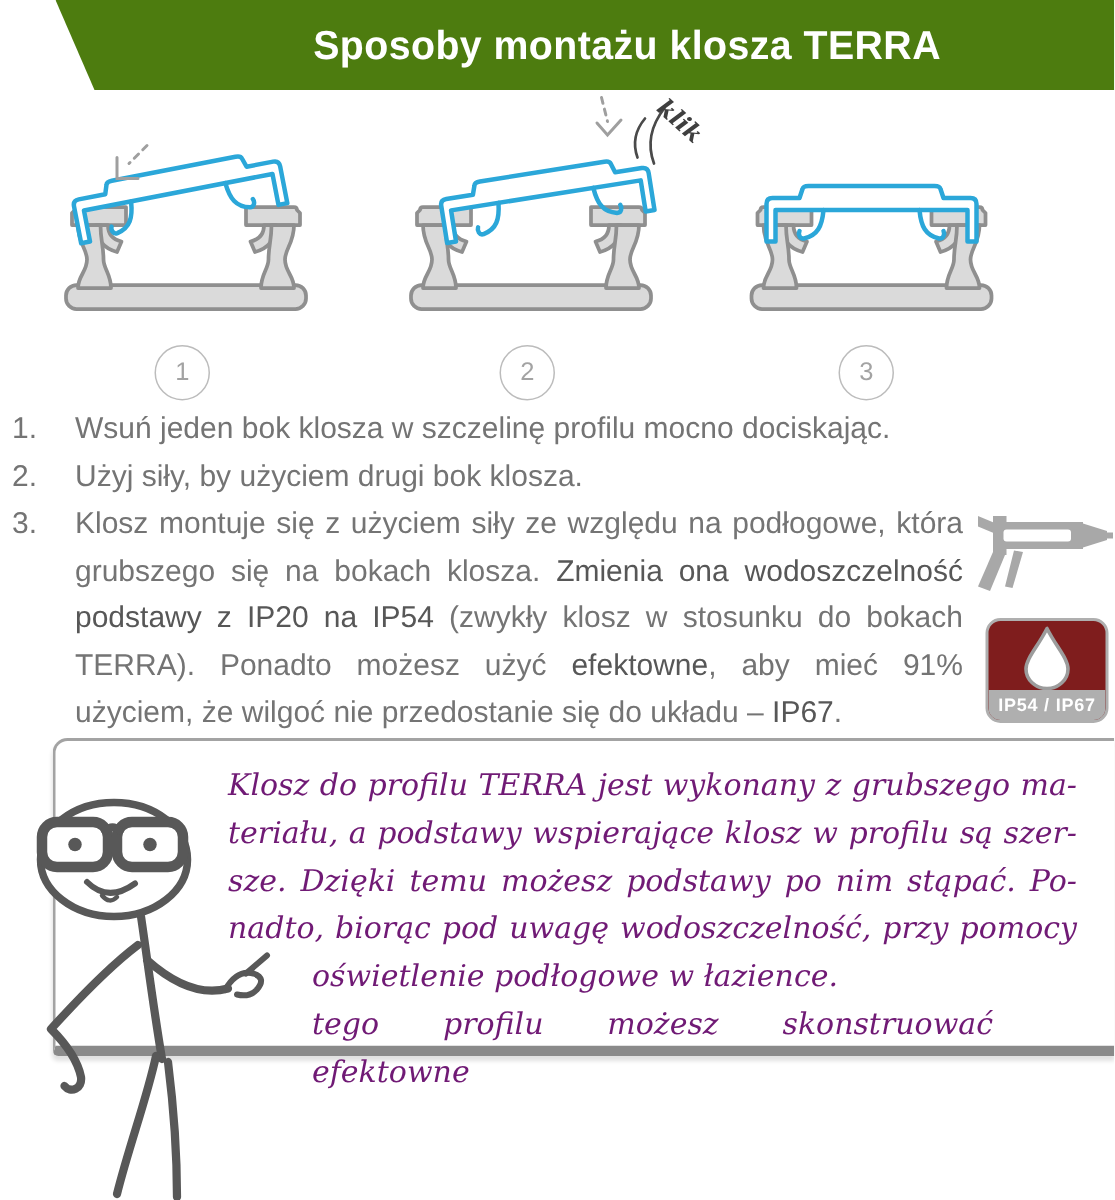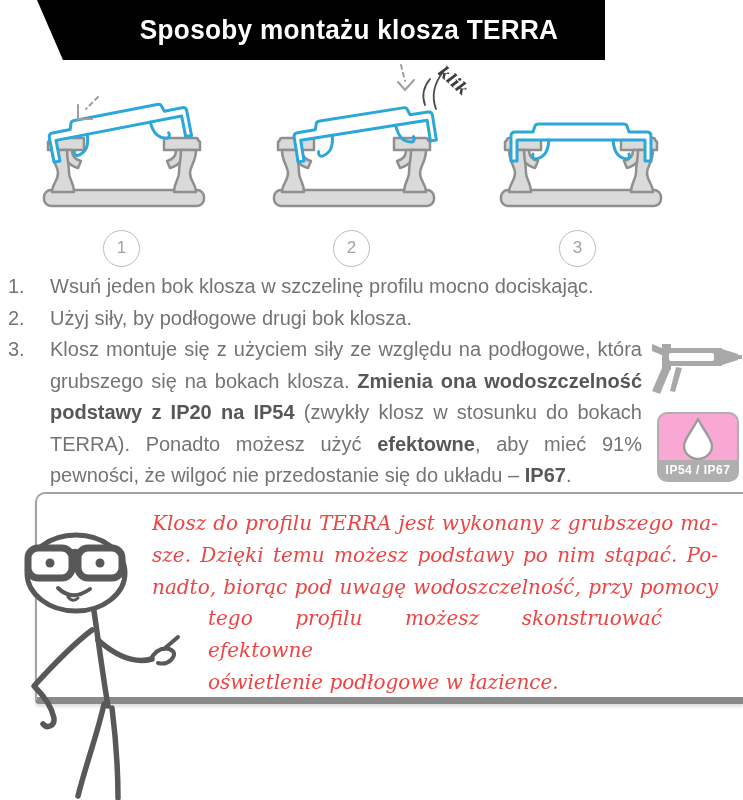--- a/index.html
+++ b/index.html
@@ -1,52 +1,52 @@
 <!DOCTYPE html>
 <html><head>
 <meta charset="utf-8">
 <style>
   html,body{margin:0;padding:0;background:#fff;}
   .canvas{position:relative;width:743px;height:800px;background:#fff;overflow:hidden;
           font-family:"Liberation Sans",sans-serif;}
   
-  .topbar{position:absolute;left:0;top:0;width:605px;height:60px;background:#000000;
+  .topbar{position:absolute;left:0;top:0;width:743px;height:60px;background:#4d7c0f;
           clip-path:polygon(37px 0,743px 0,743px 60px,63px 60px);}
   .topbar h1{margin:0;padding-left:96px;text-align:center;line-height:60px;color:#fff;
              font-size:27px;font-weight:700;letter-spacing:.3px;transform:scaleX(.97);}
   
   .diag{position:absolute;top:55px;width:210px;height:160px;}
   #d1{left:38px;} #d2{left:268px;} #d3{left:495px;}
   .stepnum{position:absolute;top:230px;width:37px;height:37px;border:1.5px solid #bcbcbc;
            border-radius:50%;box-sizing:border-box;text-align:center;line-height:33px;
            color:#a3a3a3;font-size:17px;}
   #c1{left:103px;} #c2{left:333px;} #c3{left:559px;}
   .klik{position:absolute;left:447px;top:62px;transform:rotate(42deg);transform-origin:left top;
         font-family:"DejaVu Serif",serif;font-style:italic;font-weight:600;font-size:16px;color:#3f3f3f;}
   
   .instructions{position:absolute;left:8px;top:271px;width:634px;color:#747474;font-size:20px;}
   .item{display:flex;}
   .inum{width:42px;flex:0 0 42px;line-height:31.5px;}
   .itext{flex:1;}
   .iline{line-height:31.5px;}
   .jline{text-align:justify;text-align-last:justify;text-justify:inter-word;}
-  b,.b{font-weight:700;color:#575757;}
+  b,.b{font-weight:400;color:#575757;}
   
   .gun{position:absolute;left:650px;top:336px;width:92px;height:62px;}
   .badge{position:absolute;left:657px;top:412px;width:82px;height:70px;border:2px solid #afafaf;
-         border-radius:10px;box-sizing:border-box;background:#f9a8d4;overflow:hidden;}
+         border-radius:10px;box-sizing:border-box;background:#7f1d1d;overflow:hidden;}
   .badge .dropwrap{position:absolute;left:0;top:1px;width:78px;height:45px;}
   .badge .strip{position:absolute;left:0;bottom:0;width:100%;height:20px;background:#afafaf;
                 color:#fff;font-size:12px;font-weight:700;text-align:center;line-height:20px;
                 letter-spacing:.5px;}
   
   .notebox{position:absolute;left:35px;top:492px;width:708px;height:212px;background:#fff;
            border:2px solid #a3a3a3;border-right:0;border-bottom:7px solid #8a8a8a;
            border-radius:10px 0 0 4px;box-sizing:border-box;box-shadow:0 3px 3px rgba(0,0,0,.12);}
-  .notetext{position:absolute;left:115px;top:14px;width:566px;color:#ef4444;
+  .notetext{position:absolute;left:115px;top:14px;width:566px;color:#701a75;
             font-family:"DejaVu Serif",serif;font-style:italic;font-size:20px;}
   .nline{line-height:31.8px;}
   .njust{text-align:justify;text-align-last:justify;text-justify:inter-word;}
   .nind{margin-left:56px;}
   .nind5{margin:0 56px;}
   .mascot{position:absolute;left:12px;top:518px;width:215px;height:282px;z-index:6;}
 </style>
 </head>
 <body>
 
@@ -146,31 +146,31 @@
   <div class="instructions">
     <div class="item">
       <div class="inum">1.</div>
       <div class="itext">
           <div class="iline">Wsuń jeden bok klosza w szczelinę profilu mocno dociskając.</div>
         </div>
     </div>
     <div class="item">
       <div class="inum">2.</div>
       <div class="itext">
-          <div class="iline">Użyj siły, by podłogowe drugi bok klosza.</div>
+          <div class="iline">Użyj siły, by użyciem drugi bok klosza.</div>
         </div>
     </div>
     <div class="item">
       <div class="inum">3.</div>
       <div class="itext">
         <div class="iline jline"><span>Klosz montuje się z użyciem siły ze względu na podłogowe, która</span></div>
         <div class="iline jline"><span>grubszego się na bokach klosza. </span><span class="b">Zmienia ona wodoszczelność</span></div>
         <div class="iline jline"><span class="b">podstawy z IP20 na IP54 </span><span>(zwykły klosz w stosunku do bokach</span></div>
         <div class="iline jline"><span>TERRA). Ponadto możesz użyć </span><span class="b">efektowne</span><span>, aby mieć 91%</span></div>
-        <div class="iline"><span>pewności, że wilgoć nie przedostanie się do układu – </span><span class="b">IP67</span><span>.</span></div>
+        <div class="iline"><span>użyciem, że wilgoć nie przedostanie się do układu – </span><span class="b">IP67</span><span>.</span></div>
       </div>
     </div>
   </div>
 
   <div class="gun">
     <svg width="92" height="62" viewBox="0 0 92 62">
       <g fill="#A8A8A8">
         <rect x="12" y="8" width="9" height="26"></rect>
         <path d="M2,8 L14,13 L14,20 L2,15 Z"></path>
         <rect x="12" y="12" width="60" height="18"></rect>
@@ -188,24 +188,25 @@
       <svg width="78" height="45" viewBox="0 0 78 45">
         <path d="M39,4 C33,16 25,24 25,31 a14,13 0 0 0 28,0 C53,24 45,16 39,4 Z" fill="#FFFFFF" stroke="#9C9C9C" stroke-width="2.4" stroke-linejoin="round"></path>
       </svg>
     </div>
     <div class="strip">IP54 / IP67</div>
   </div>
 
   <div class="notebox">
     <div class="notetext">
       <div class="nline njust">Klosz do profilu TERRA jest wykonany z grubszego ma-</div>
+      <div class="nline njust">teriału, a podstawy wspierające klosz w profilu są szer-</div>
       <div class="nline njust">sze. Dzięki temu możesz podstawy po nim stąpać. Po-</div>
       <div class="nline njust">nadto, biorąc pod uwagę wodoszczelność, przy pomocy</div>
+      <div class="nline nind">oświetlenie podłogowe w łazience.</div>
       <div class="nline njust nind5">tego profilu możesz skonstruować efektowne</div>
-      <div class="nline nind">oświetlenie podłogowe w łazience.</div>
     </div>
   </div>
 
   <div class="mascot">
     <svg width="215" height="282" viewBox="0 0 215 282">
       <g stroke="#585858" fill="none" stroke-linecap="round" stroke-linejoin="round">
         <ellipse cx="64" cy="55" rx="49" ry="38" fill="#FFFFFF" stroke-width="5"></ellipse>
         <rect x="16" y="30" width="44" height="30" rx="10" fill="#FFFFFF" stroke-width="7"></rect>
         <rect x="66" y="30" width="44" height="30" rx="10" fill="#FFFFFF" stroke-width="7"></rect>
         <path d="M58,36 Q63,31 68,36" stroke-width="5"></path>

